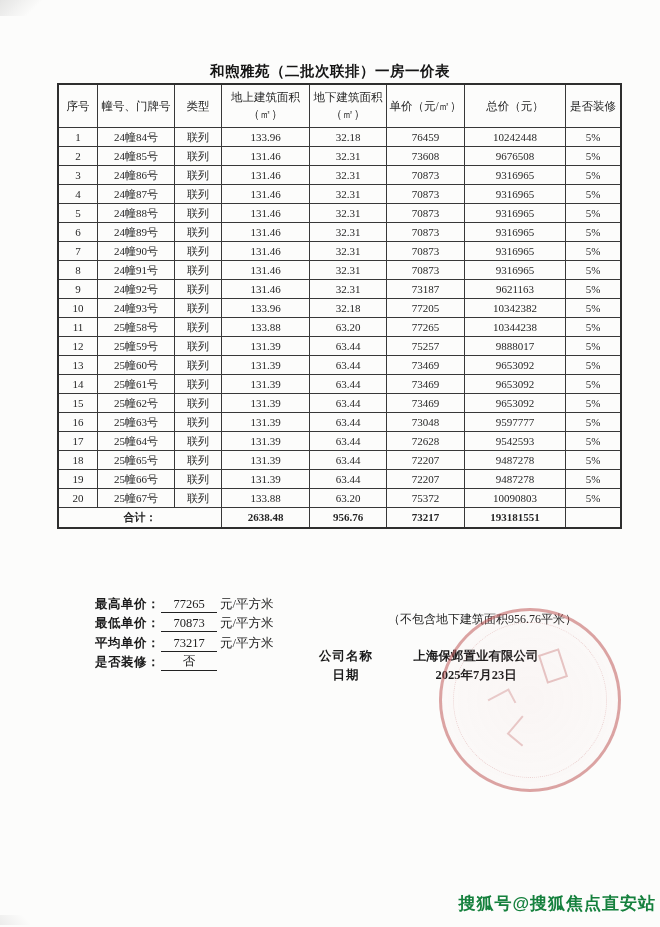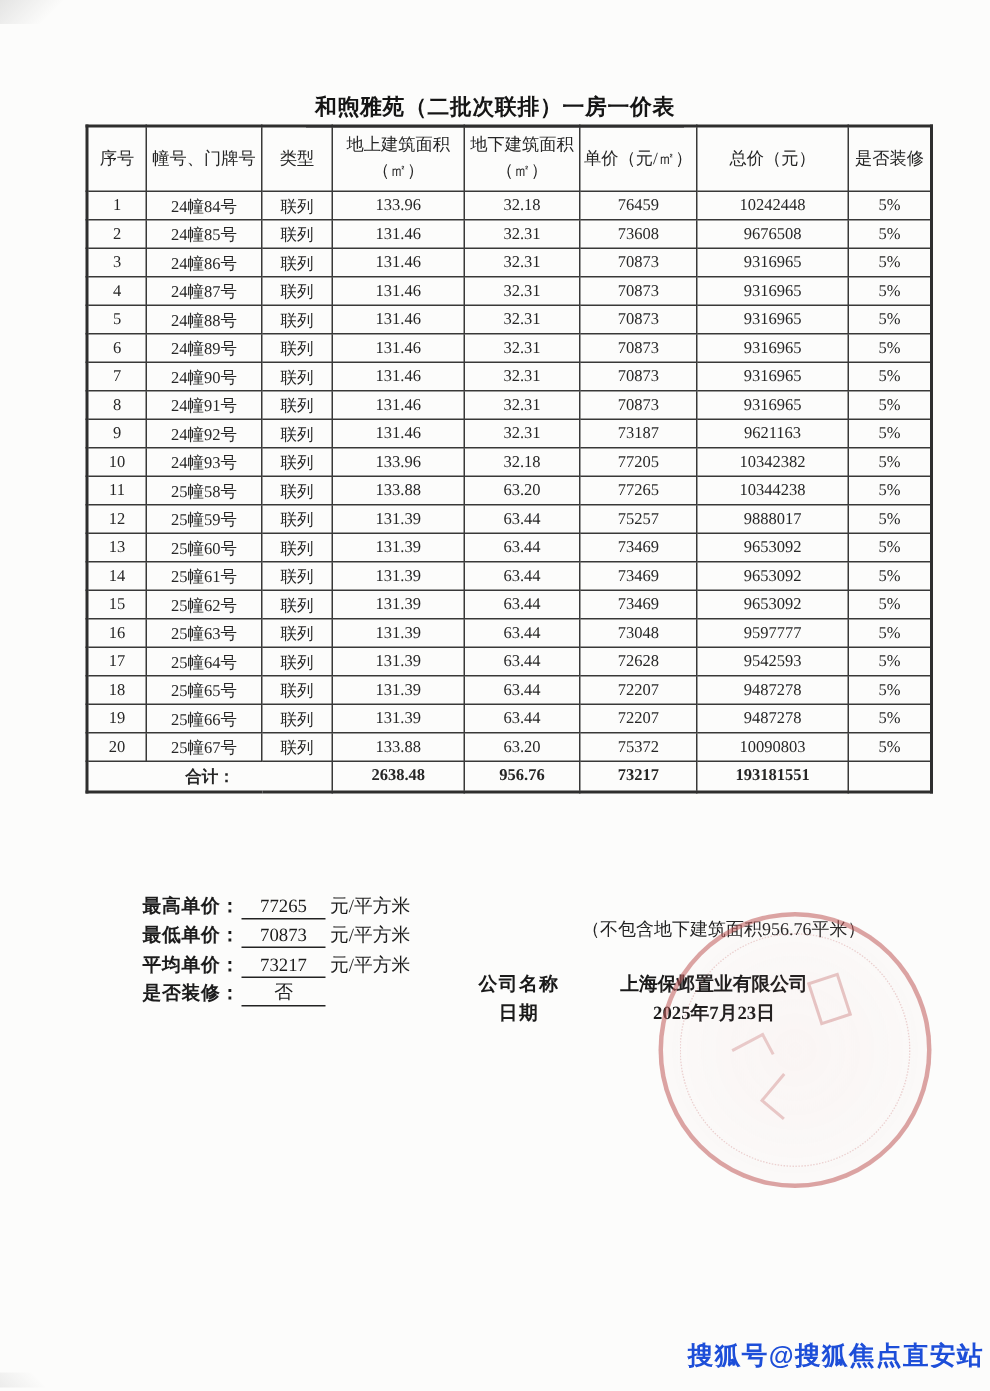--- a/index.html
+++ b/index.html
@@ -67,21 +67,21 @@
     border:2px solid rgba(198,110,110,.38);transform:rotate(72deg);}
   .seal .mark2{position:absolute;left:48px;top:82px;width:22px;height:14px;
     border-top:2px solid rgba(198,110,110,.33);border-right:2px solid rgba(198,110,110,.33);
     transform:rotate(-28deg);}
   .seal .mark3{position:absolute;left:70px;top:108px;width:18px;height:22px;
     border-left:2px solid rgba(198,110,110,.35);border-bottom:2px solid rgba(198,110,110,.35);
     transform:rotate(40deg);}
 
   
   .watermark{position:absolute;right:4px;top:892px;font-size:17px;font-weight:900;
-    color:#1d4ed8;letter-spacing:1px;
+    color:#15803d;letter-spacing:1px;
     font-family:"Liberation Sans","DejaVu Sans",sans-serif;
     text-shadow:0 0 1px rgba(255,255,255,.8);}
 </style>
 </head>
 <body>
 
 <div class="page">
 
   <div class="smudge-tl"></div>
   <div class="smudge-bl"></div>

